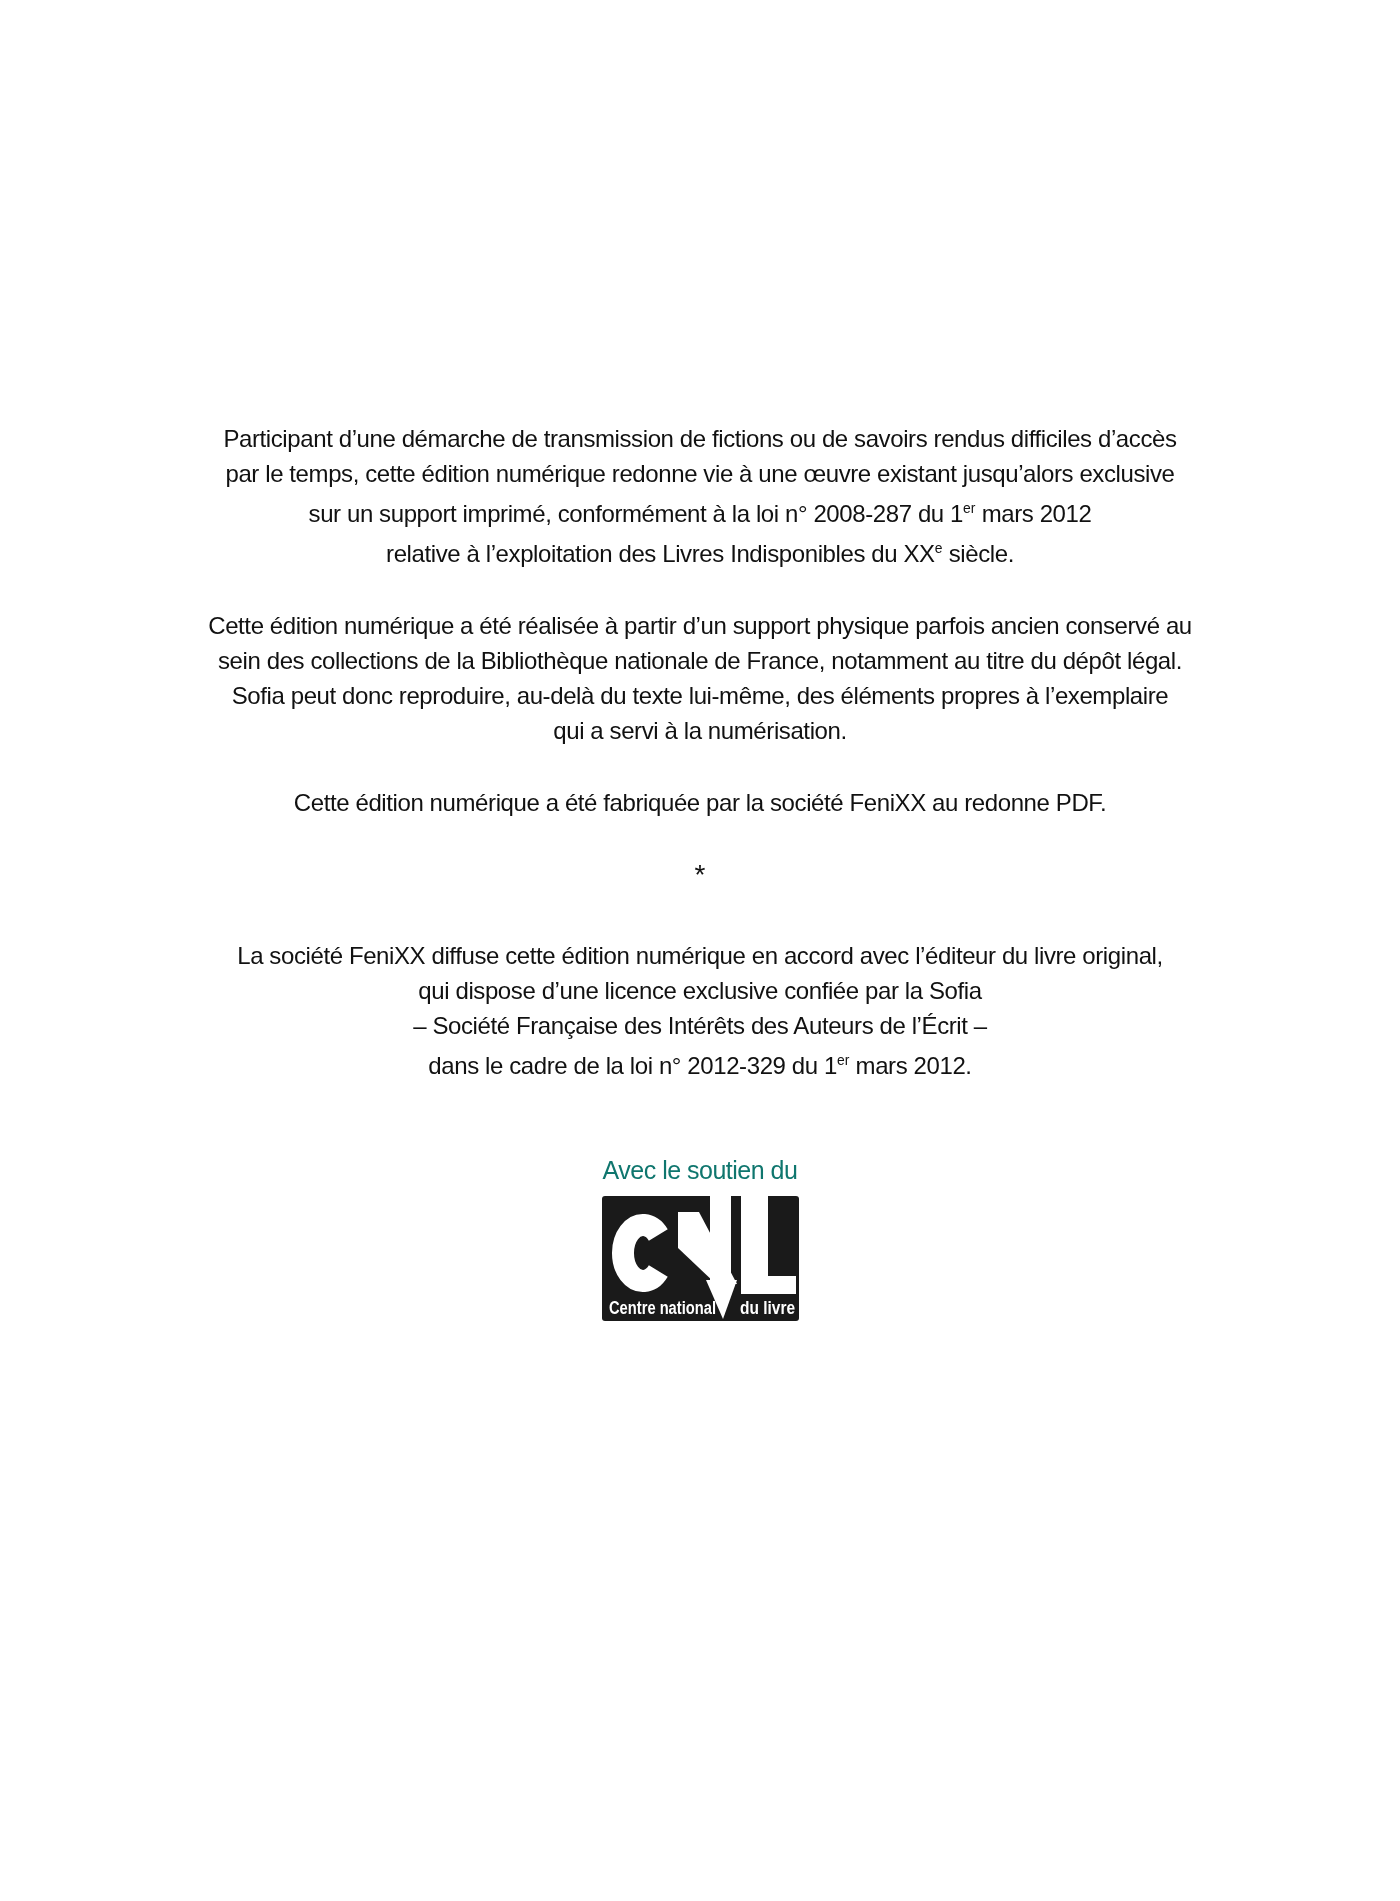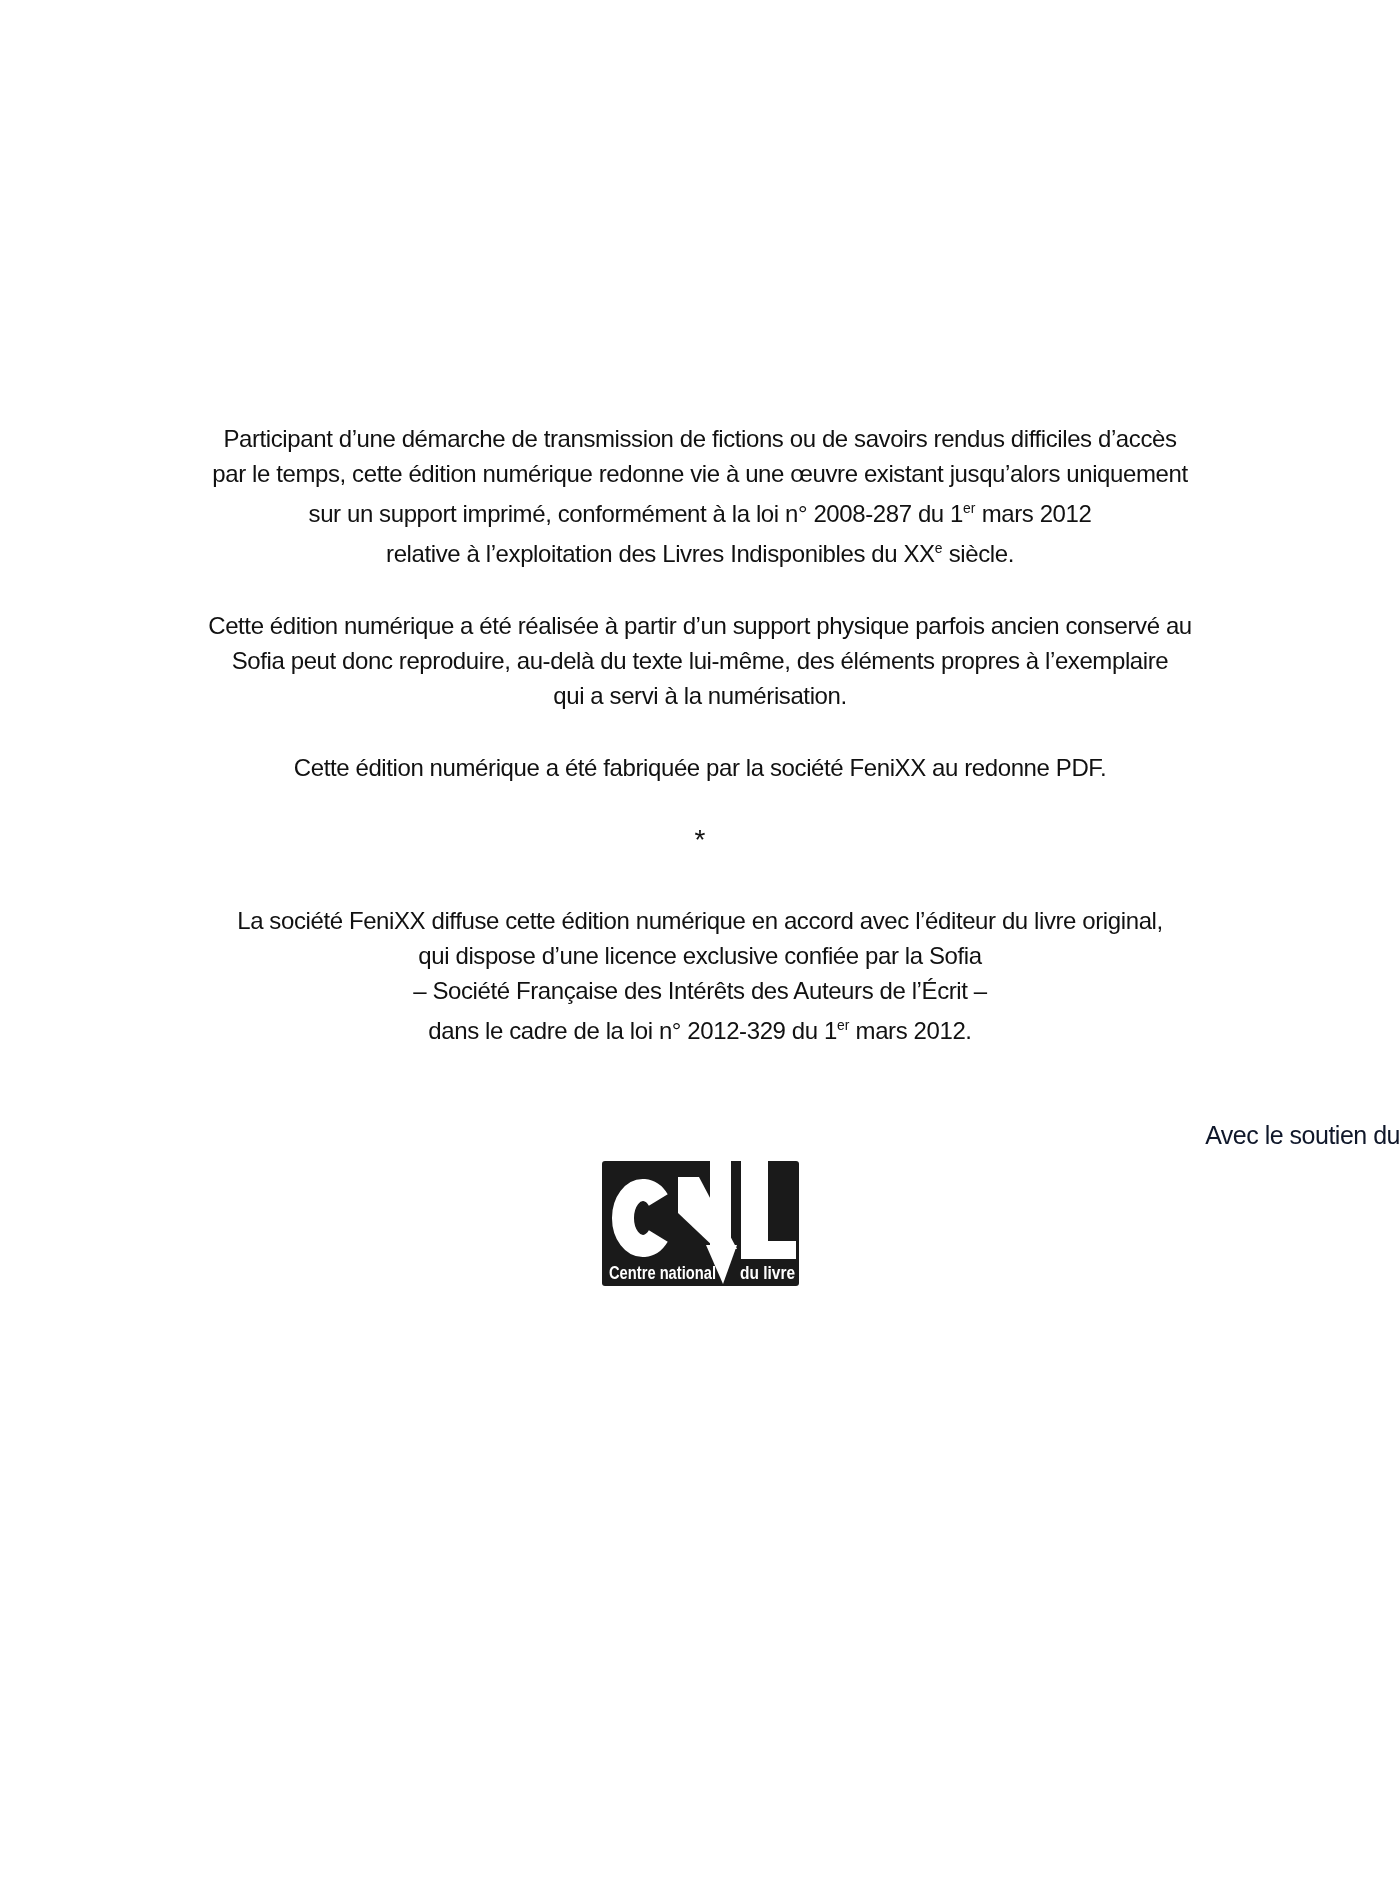--- a/index.html
+++ b/index.html
@@ -31,45 +31,45 @@
   .sep {
     font-size: 28px;
     line-height: 35px;
     margin: 0 0 46px 0;
   }
   .support { margin-top: 70px; }
   .support-label {
     font-size: 25px;
     line-height: 35px;
     letter-spacing: -0.5px;
-    color: #0f172a;
-    text-align: right;
+    color: #0f766e;
   }
   .logo-wrap { margin-top: 8px; }
   .logo-wrap svg { display: block; margin: 0 auto; }
   .cnl-caption {
     font-family: "Liberation Sans", "DejaVu Sans", sans-serif;
     font-weight: bold;
     font-size: 17.5px;
   }
 </style>
 </head>
 <body>
 
 <div class="page">
 
   <div>
       <div class="para">
         <div class="line"><span>Participant d’une démarche de transmission de fictions ou de savoirs rendus difficiles d’accès</span></div>
-        <div class="line"><span>par le temps, cette édition numérique redonne vie à une œuvre existant jusqu’alors uniquement</span></div>
+        <div class="line"><span>par le temps, cette édition numérique redonne vie à une œuvre existant jusqu’alors exclusive</span></div>
         <div class="line"><span>sur un support imprimé, conformément à la loi n° 2008-287 du 1</span><sup>er</sup><span> mars 2012</span></div>
         <div class="line"><span>relative à l’exploitation des Livres Indisponibles du XX</span><sup>e</sup><span> siècle.</span></div>
       </div>
       <div class="para">
         <div class="line"><span>Cette édition numérique a été réalisée à partir d’un support physique parfois ancien conservé au</span></div>
+        <div class="line"><span>sein des collections de la Bibliothèque nationale de France, notamment au titre du dépôt légal.</span></div>
         <div class="line"><span>Sofia peut donc reproduire, au-delà du texte lui-même, des éléments propres à l’exemplaire</span></div>
         <div class="line"><span>qui a servi à la numérisation.</span></div>
       </div>
       <div class="para">
         <div class="line"><span>Cette édition numérique a été fabriquée par la société FeniXX au redonne PDF.</span></div>
       </div>
       <div class="sep">*</div>
       <div class="para">
         <div class="line"><span>La société FeniXX diffuse cette édition numérique en accord avec l’éditeur du livre original,</span></div>
         <div class="line"><span>qui dispose d’une licence exclusive confiée par la Sofia</span></div>

